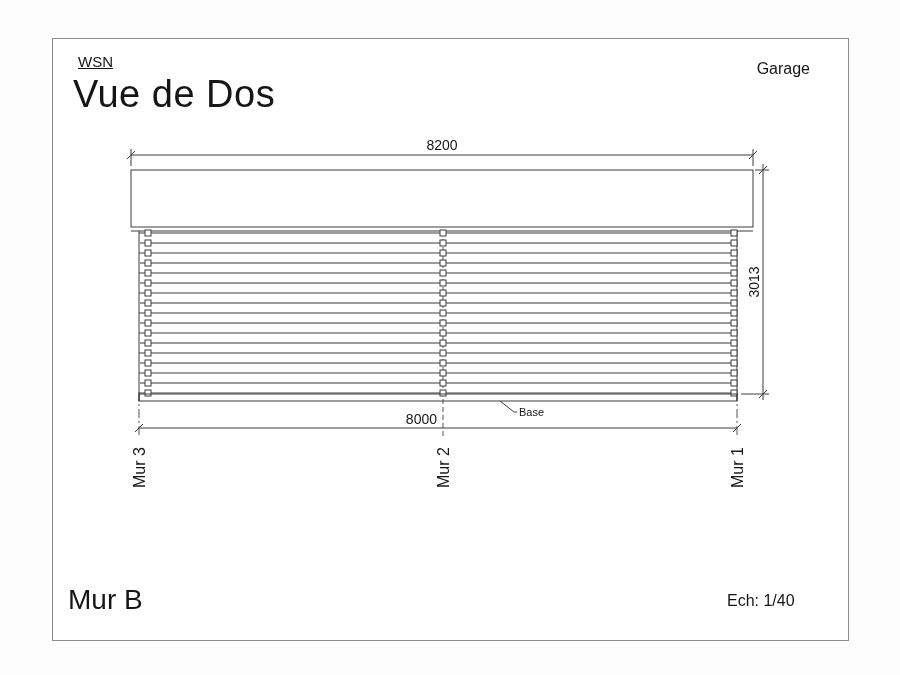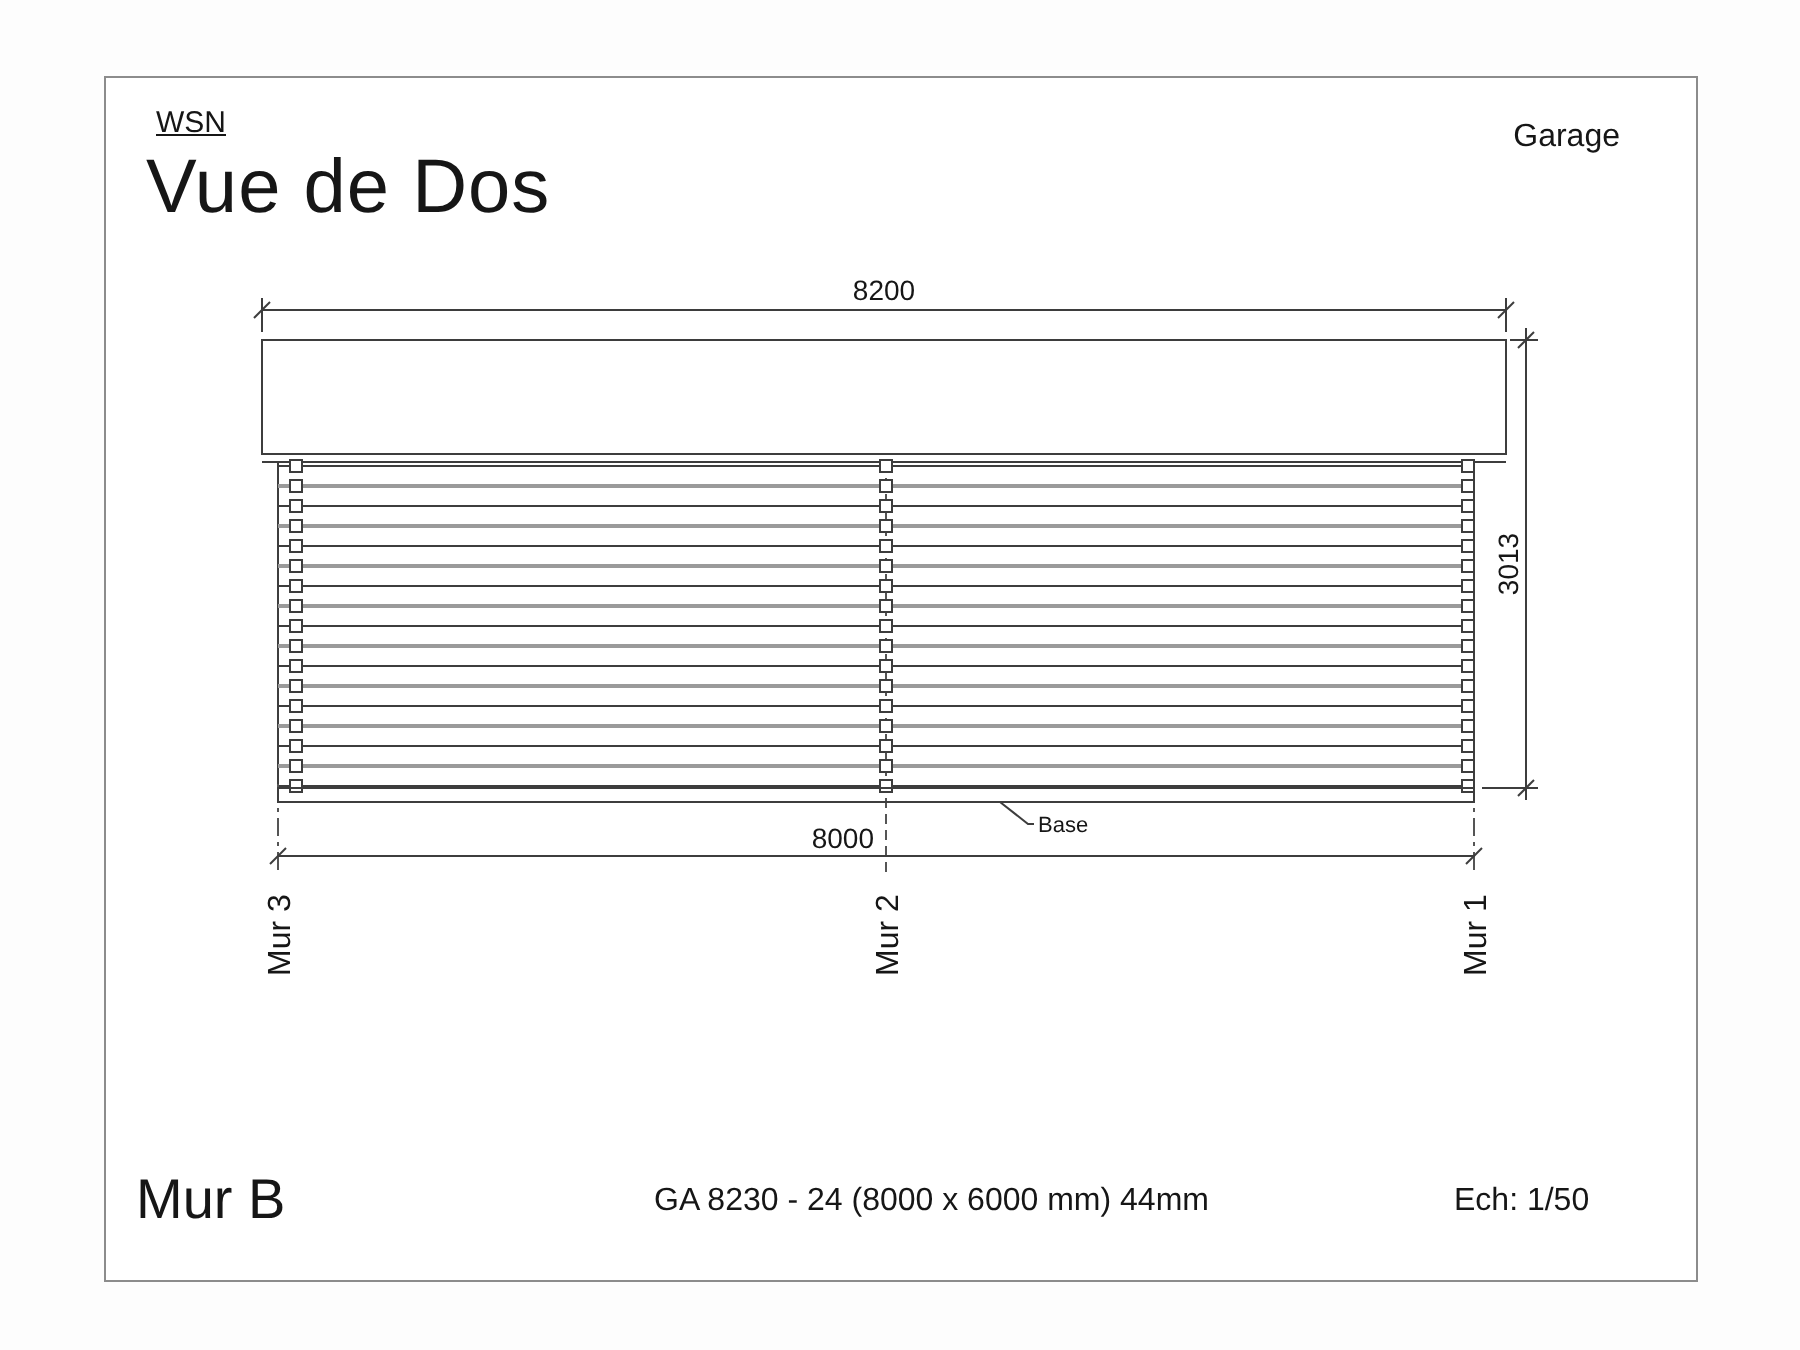--- a/index.html
+++ b/index.html
@@ -176,15 +176,14 @@
       <line x1="733" y1="432" x2="741" y2="424" class="dim"></line>
       <text x="437" y="424" text-anchor="end" class="dimtext">8000</text>
     </g>
 
     <text x="145" y="488" class="murtext" transform="rotate(-90 145 488)">Mur 3</text>
     <text x="449" y="488" class="murtext" transform="rotate(-90 449 488)">Mur 2</text>
     <text x="743" y="488" class="murtext" transform="rotate(-90 743 488)">Mur 1</text>
   </svg>
 
   <div class="txt footer-left">Mur B</div>
-  <div class="txt footer-center">GA 8230 - 24 (8000 x 6000 mm) 44mm</div>
-  <div class="txt footer-right">Ech: 1/50</div>
+  <div class="txt footer-right">Ech: 1/40</div>
 </div>
 
 </body></html>

